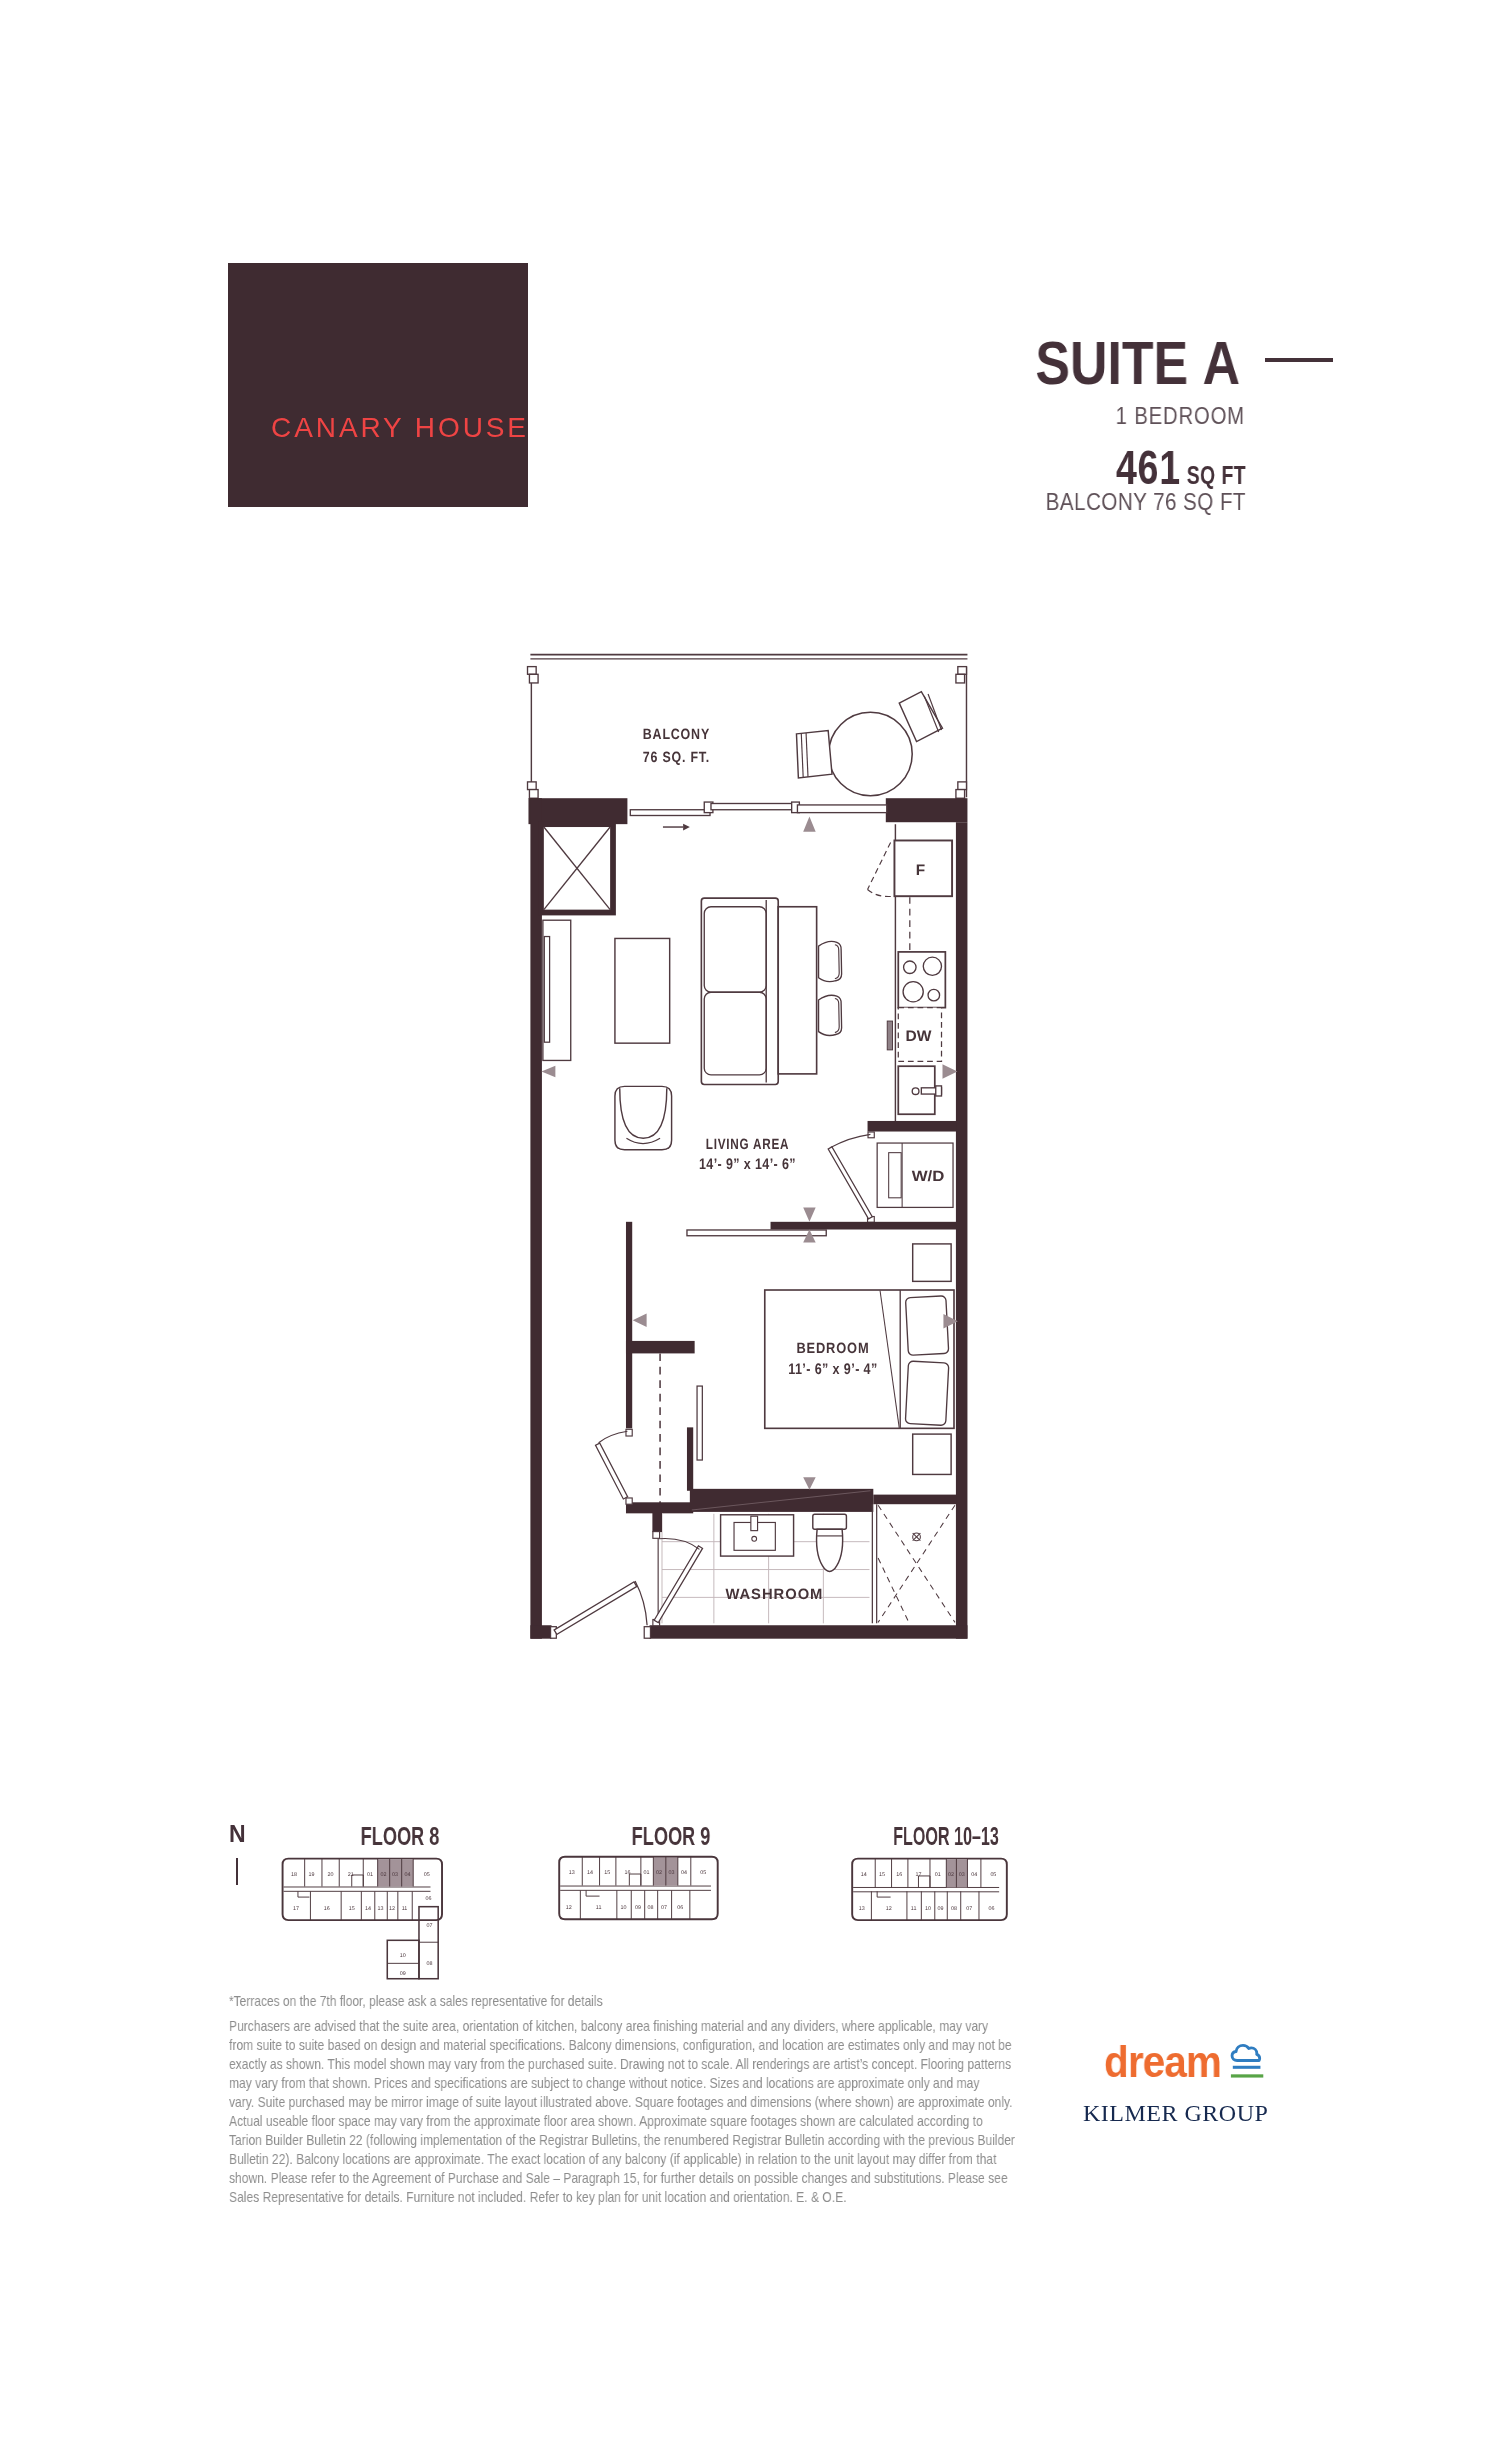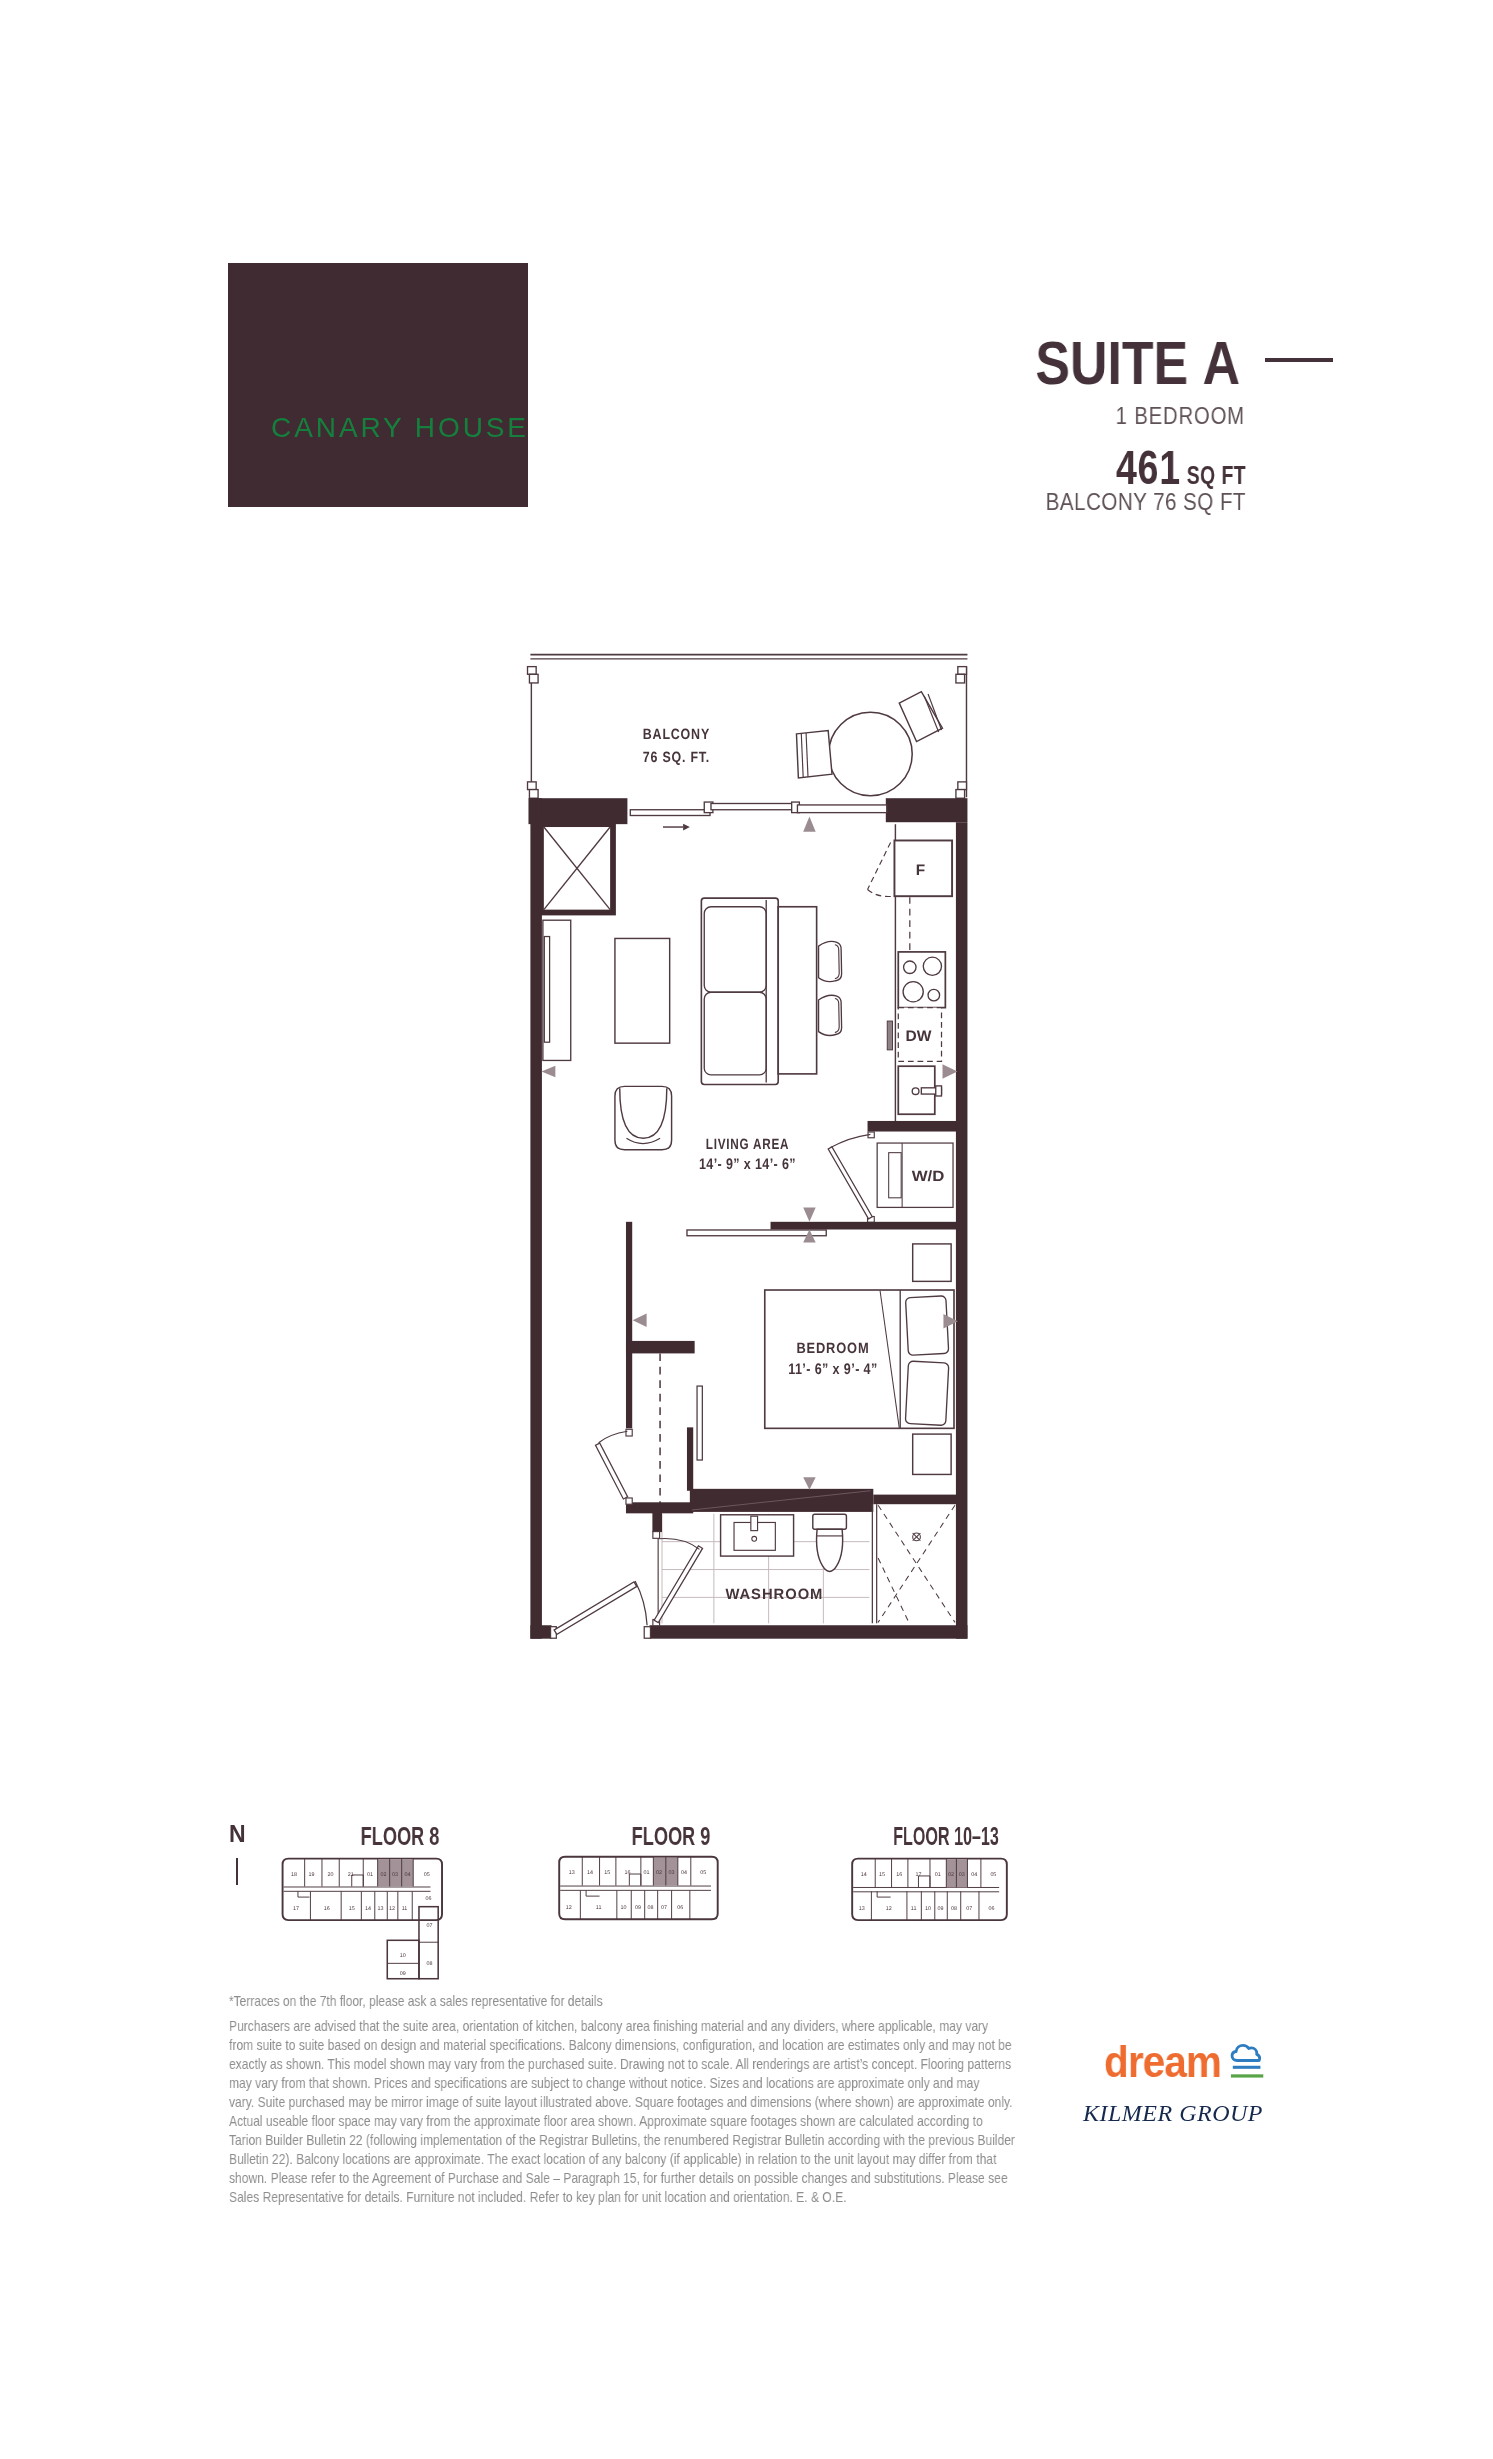--- a/index.html
+++ b/index.html
@@ -7,21 +7,21 @@
 #page{position:relative;width:1494px;height:2459px;background:#ffffff;overflow:hidden;font-family:"Liberation Sans",sans-serif;}
 .abs{position:absolute;will-change:transform;}
 .rt{text-align:right;}
 </style>
 </head>
 <body>
 <div id="page">
 
 <div class="abs" style="left:228px;top:263px;width:300px;height:244px;background:#3f2b31;"></div>
 
-<div class="abs" style="left:228px;top:412px;width:344px;text-align:center;color:#15803d;font-size:28px;font-weight:400;letter-spacing:2.9px;">CANARY HOUSE</div>
+<div class="abs" style="left:228px;top:412px;width:344px;text-align:center;color:#ef4444;font-size:28px;font-weight:400;letter-spacing:2.9px;">CANARY HOUSE</div>
 
 <div class="abs rt" style="right:254px;top:328px;width:480px;font-size:61px;font-weight:700;color:#443139;transform:scaleX(.85);transform-origin:100% 50%;letter-spacing:0px;">SUITE&nbsp;A</div>
 
 <div class="abs" style="left:1265px;top:358px;width:68px;height:3.8px;background:#443139;"></div>
 
 <div class="abs rt" style="right:249px;top:403px;width:384px;font-size:23px;font-weight:400;color:#5f5158;transform:scaleX(.88);transform-origin:100% 50%;letter-spacing:1px;">1 BEDROOM</div>
 
 <div class="abs rt" style="right:248px;top:440px;width:384px;color:#443139;transform:scaleX(.78);transform-origin:100% 50%;"><span style="font-size:48px;font-weight:700;letter-spacing:1px;">461</span><span style="font-size:25px;font-weight:700;letter-spacing:0.5px;">&nbsp;SQ FT</span></div>
 
 <div class="abs rt" style="right:248px;top:488px;width:384px;font-size:24px;font-weight:400;color:#5f5158;transform:scaleX(.86);transform-origin:100% 50%;letter-spacing:0.5px;">BALCONY 76 SQ FT</div>
@@ -535,16 +535,16 @@
 Sales Representative for details. Furniture not included. Refer to key plan for unit location and orientation. E. &amp; O.E.</div>
 
 <div class="abs" style="left:1104px;top:2037px;font-size:44px;font-weight:700;color:#ee6c30;letter-spacing:-1px;transform:scaleX(.92);transform-origin:0 50%;">dream</div>
 
 <svg class="abs" style="left:1229px;top:2041px;" width="40" height="40" viewBox="0 0 42 42">
 <path d="M8.5,20.5 C5.5,20.5 3.2,18.4 3.2,15.6 C3.2,13.2 5,11.3 7.4,11 C7.8,7.4 10.9,4.6 14.7,4.6 C17.2,4.6 19.4,5.8 20.7,7.8 C21.5,7.4 22.4,7.2 23.4,7.2 C26.6,7.2 29.2,9.7 29.2,12.9 C29.2,13.3 29.2,13.6 29.1,14 C30.9,14.6 32.2,16.2 32.2,18.2 C32.2,19 32,19.8 31.6,20.5 Z" fill="none" stroke="#2f7dc1" stroke-width="3" stroke-linejoin="round"></path>
 <rect x="4" y="26" width="29" height="3.2" fill="#2f7dc1"></rect>
 <rect x="2" y="35" width="34" height="3.4" fill="#58a447"></rect>
 </svg>
 
-<div class="abs" style="left:1083px;top:2100px;font-family:'Liberation Serif',serif;font-size:24px;color:#16294f;letter-spacing:0.5px;font-style:italic;">KILMER GROUP</div>
+<div class="abs" style="left:1083px;top:2100px;font-family:'Liberation Serif',serif;font-size:24px;color:#16294f;letter-spacing:0.5px;">KILMER GROUP</div>
 
 </div>
 
 
 </body></html>

